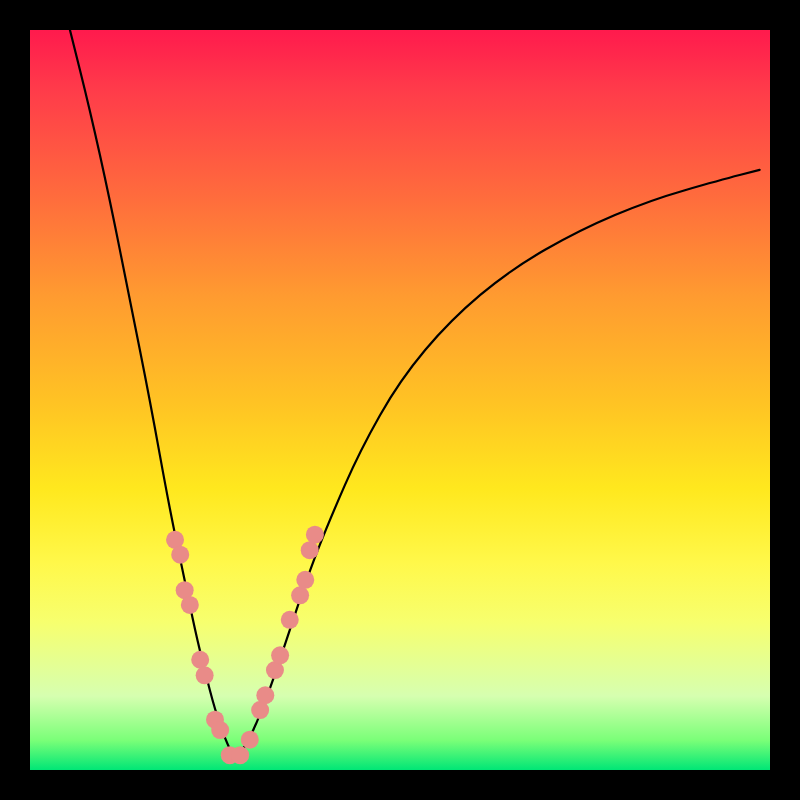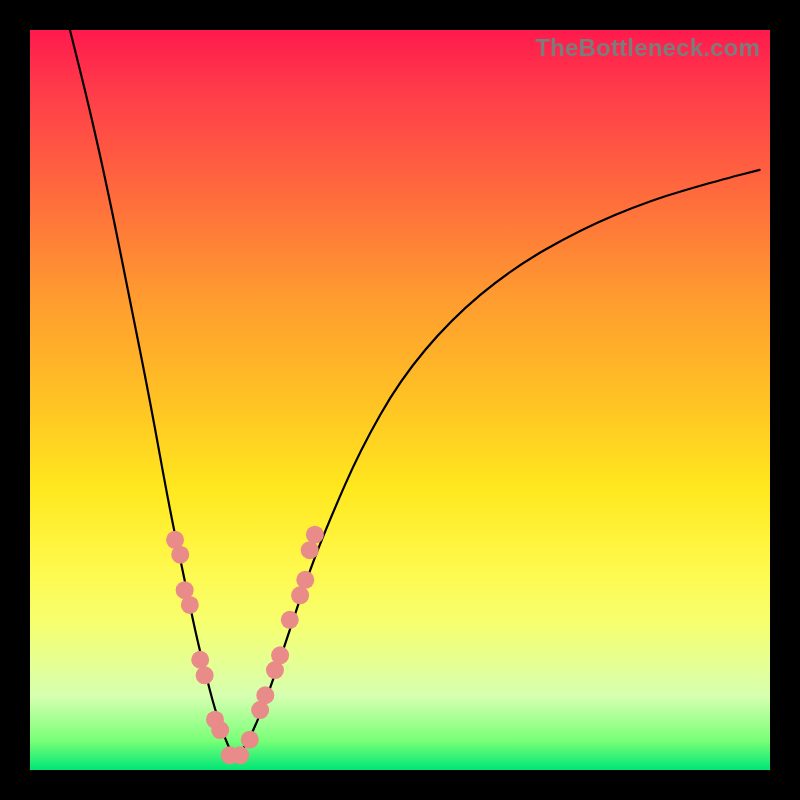--- a/index.html
+++ b/index.html
@@ -57,21 +57,20 @@
   }
   .marker {
     fill: #e98b88;
     stroke: none;
   }
 </style>
 </head>
 <body>
 
 <div class="frame">
-  <div class="watermark">TheBottleneck.com</div>
 
   <svg class="plot" viewBox="0 0 740 740">
     <path id="left-branch-path" class="curve" d="M 39.96000000000001 0 Q 39.96000000000001 0 49.95 39.95999999999998 Q 59.940000000000005 79.91999999999996 69.93 125.05999999999995 Q 79.92000000000002 170.19999999999993 89.91000000000001 220.14999999999995 Q 99.9 270.09999999999997 109.89000000000001 320.04999999999995 Q 119.88000000000001 370 129.87 425.13 Q 139.85999999999999 480.26 147.26 515.04 Q 154.66 549.8199999999999 159.84 574.98 Q 165.02 600.14 169.83 620.12 Q 174.64000000000001 640.1 179.82 660.0799999999999 Q 185 680.06 190.18 694.8599999999999 Q 195.36 709.66 200.17000000000002 719.65 T 204.98 729.64"></path>
     <path id="right-branch-path" class="curve" d="M 204.98 729.64 Q 204.98 729.64 212.38 719.65 Q 219.78 709.66 229.77 684.8699999999999 Q 239.76000000000002 660.0799999999999 249.75 630.1099999999999 Q 259.74 600.14 269.73 570.1700000000001 Q 279.71999999999997 540.2 289.71000000000004 515.04 Q 299.70000000000005 489.88 314.87 455.09999999999997 Q 330.04 420.31999999999994 350.02 385.16999999999996 Q 370 350.02 395.15999999999997 320.04999999999995 Q 420.31999999999994 290.08 450.28999999999996 264.92 Q 480.26 239.76000000000005 515.04 219.78000000000006 Q 549.82 199.80000000000007 584.97 185 Q 620.12 170.19999999999993 654.9000000000001 160.20999999999992 Q 689.6800000000001 150.2199999999999 709.6600000000001 145.03999999999996 T 729.64 139.86"></path>
     <g id="markers-group">
         <circle cx="145.04" cy="509.86" r="9" class="marker"></circle>
         <circle cx="150.22" cy="524.66" r="9" class="marker"></circle>
         <circle cx="154.66" cy="560.1800000000001" r="9" class="marker"></circle>
         <circle cx="159.84000000000003" cy="574.98" r="9" class="marker"></circle>
         <circle cx="170.20000000000002" cy="629.74" r="9" class="marker"></circle>

